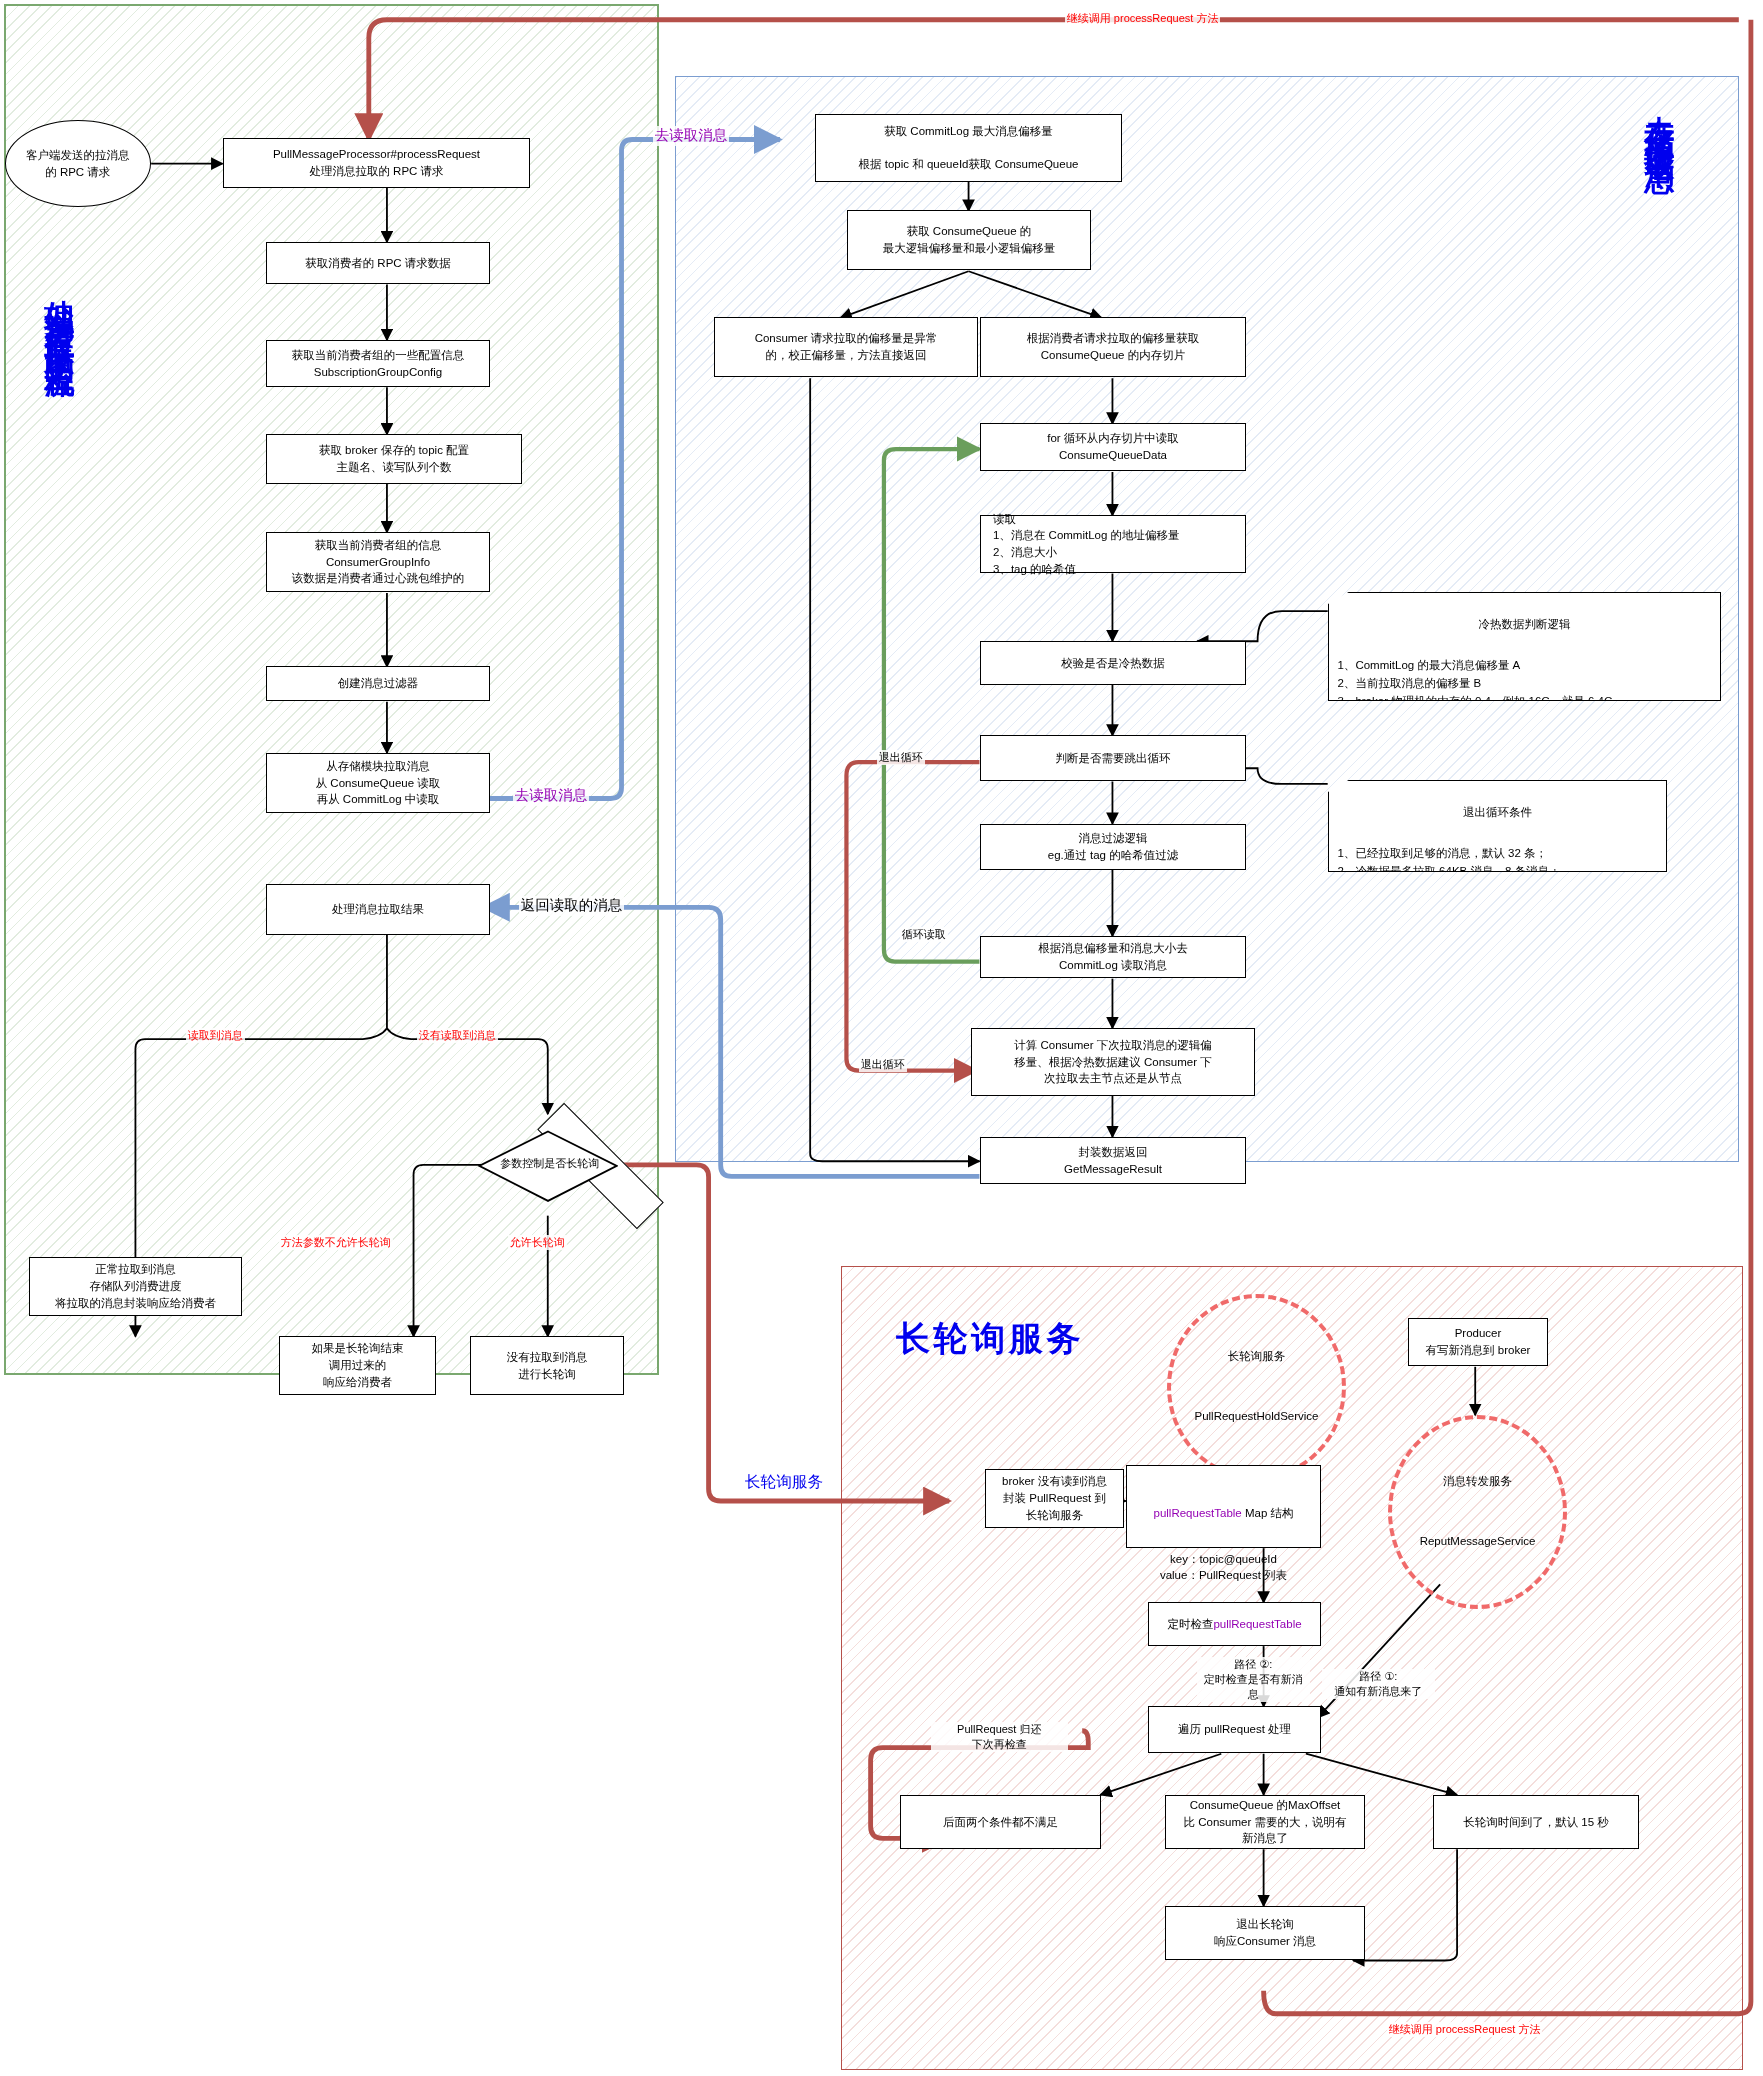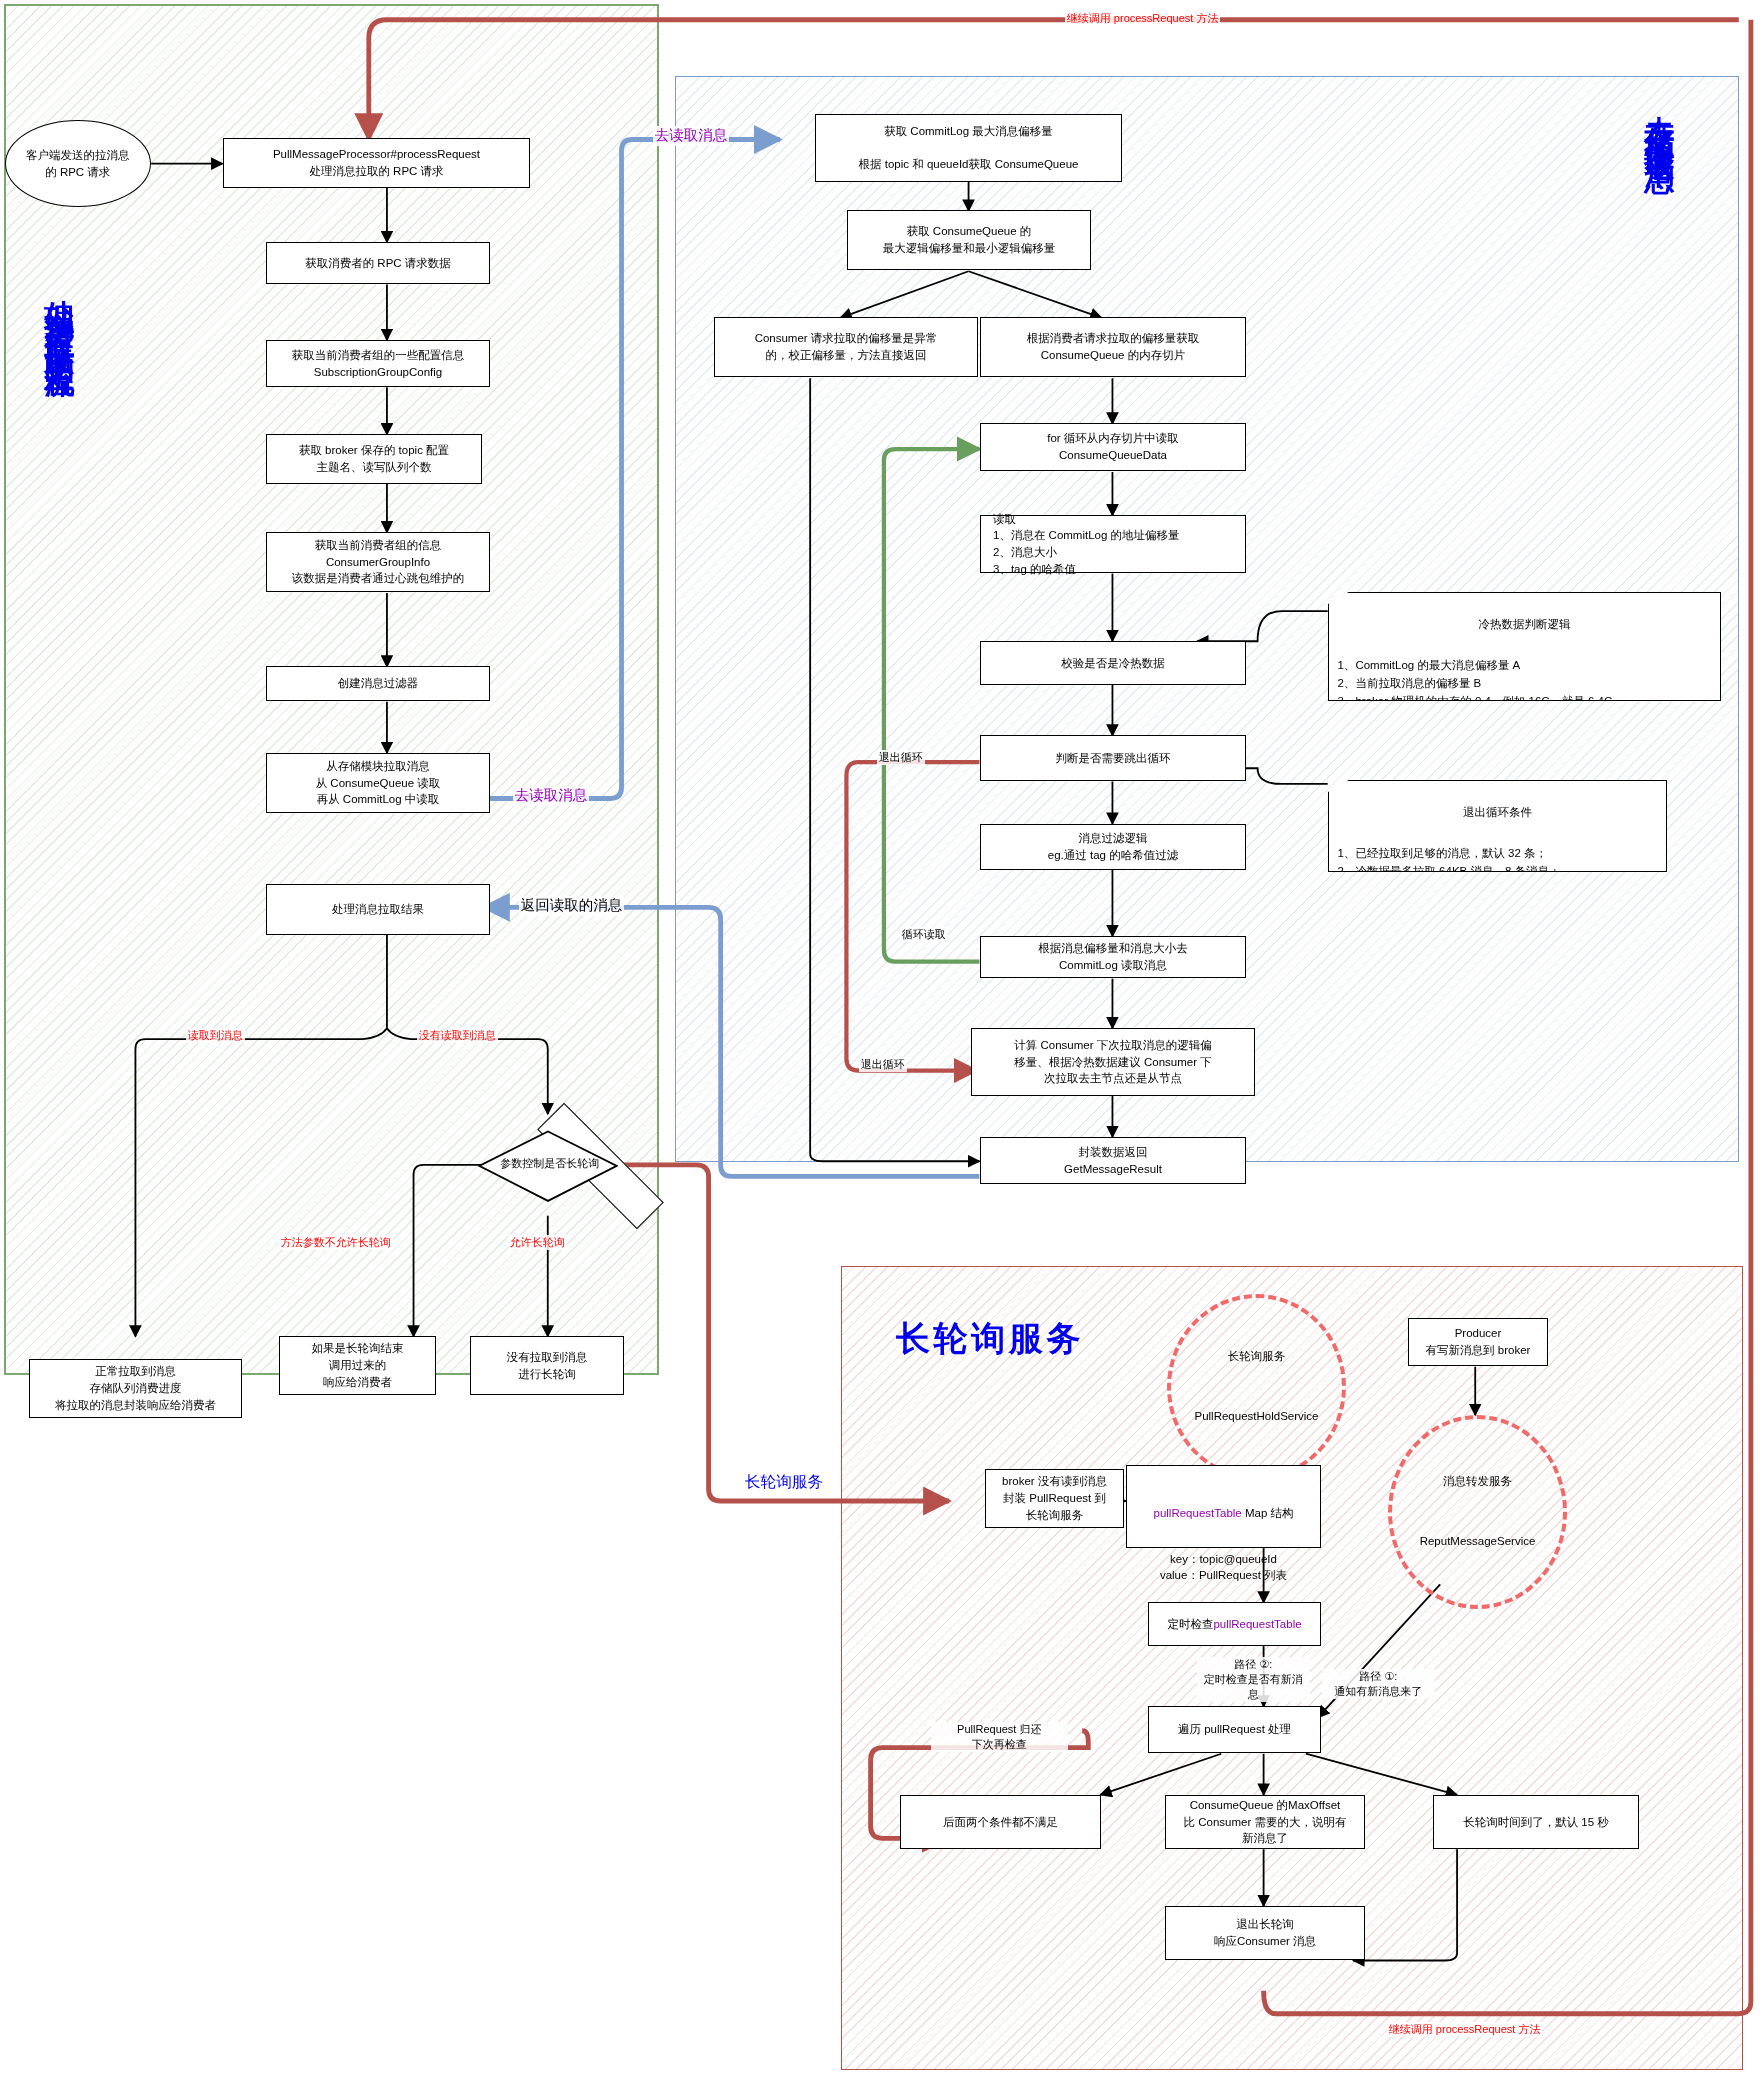--- a/index.html
+++ b/index.html
@@ -193,21 +193,21 @@
 的 RPC 请求</div>
 
   <div class="node" style="left:223px;top:138px;width:307px;height:50px;">PullMessageProcessor#processRequest
 处理消息拉取的 RPC 请求</div>
 
   <div class="node" style="left:266px;top:242px;width:224px;height:42px;">获取消费者的 RPC 请求数据</div>
 
   <div class="node" style="left:266px;top:340px;width:224px;height:47px;">获取当前消费者组的一些配置信息
 SubscriptionGroupConfig</div>
 
-  <div class="node" style="left:266px;top:434px;width:216px;height:50px;">获取 broker 保存的 topic 配置
+  <div class="node" style="left:266px;top:434px;width:256px;height:50px;">获取 broker 保存的 topic 配置
 主题名、读写队列个数</div>
 
   <div class="node" style="left:266px;top:532px;width:224px;height:60px;">获取当前消费者组的信息
 ConsumerGroupInfo
 该数据是消费者通过心跳包维护的</div>
 
   <div class="node" style="left:266px;top:666px;width:224px;height:35px;">创建消息过滤器</div>
 
   <div class="node" style="left:266px;top:753px;width:224px;height:60px;">从存储模块拉取消息
 从 ConsumeQueue 读取
@@ -219,21 +219,21 @@
     <div class="dia" style="left:23px;top:23px;width:139px;height:36px;transform-origin:center;"></div>
   </div>
 
   <div style="position:absolute;left:478px;top:1130px;width:139px;height:71px;">
     <svg width="140" height="73" viewBox="0 0 232 120">
         <polygon points="116,2 230,59 116,117 2,59" fill="#fff" stroke="#000" stroke-width="3"></polygon>
       </svg>
   </div>
   <div class="lbl lbl-black" style="left:484px;top:1156px;width:128px;text-align:center;background:transparent;">参数控制是否长轮询</div>
 
-  <div class="node" style="left:29px;top:1359px;width:213px;height:59px;">正常拉取到消息
+  <div class="node" style="left:29px;top:1257px;width:213px;height:59px;">正常拉取到消息
 存储队列消费进度
 将拉取的消息封装响应给消费者</div>
   <div class="node" style="left:279px;top:1336px;width:157px;height:59px;">如果是长轮询结束
 调用过来的
 响应给消费者</div>
   <div class="node" style="left:470px;top:1336px;width:154px;height:59px;">没有拉取到消息
 进行长轮询</div>
 
   <div class="lbl lbl-red" style="left:186px;top:1028px;">读取到消息</div>
   <div class="lbl lbl-red" style="left:417px;top:1028px;">没有读取到消息</div>

